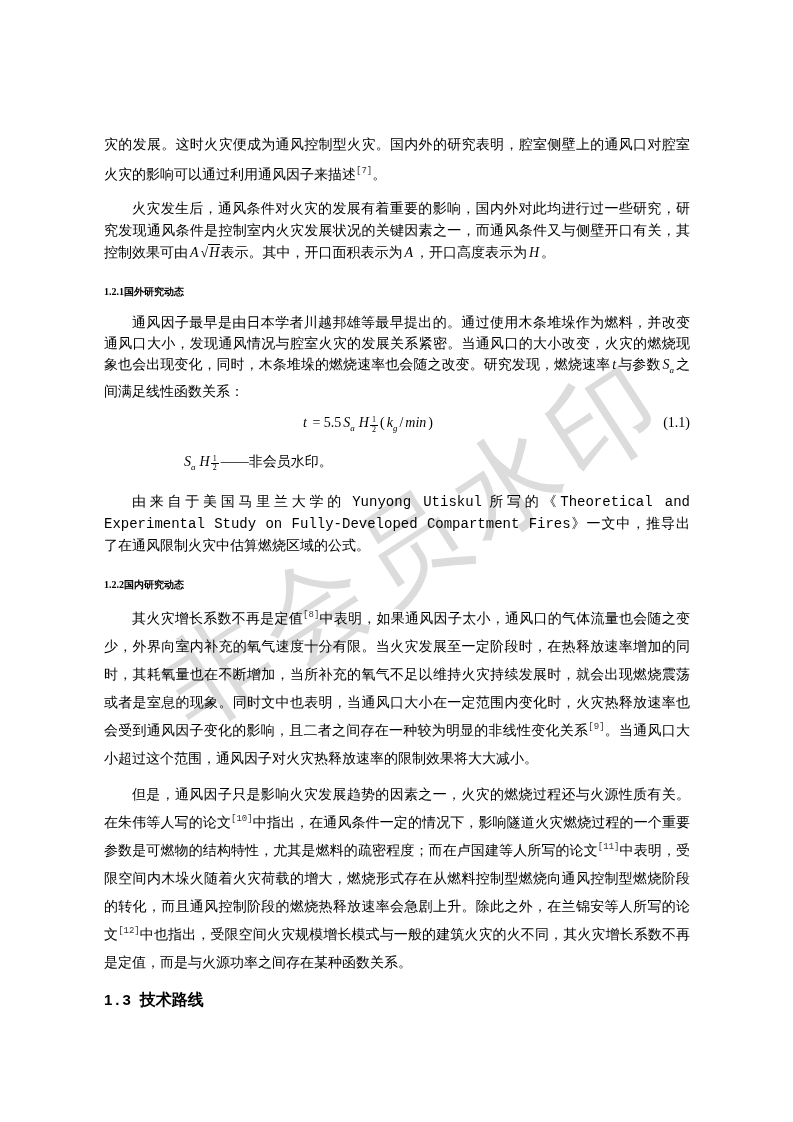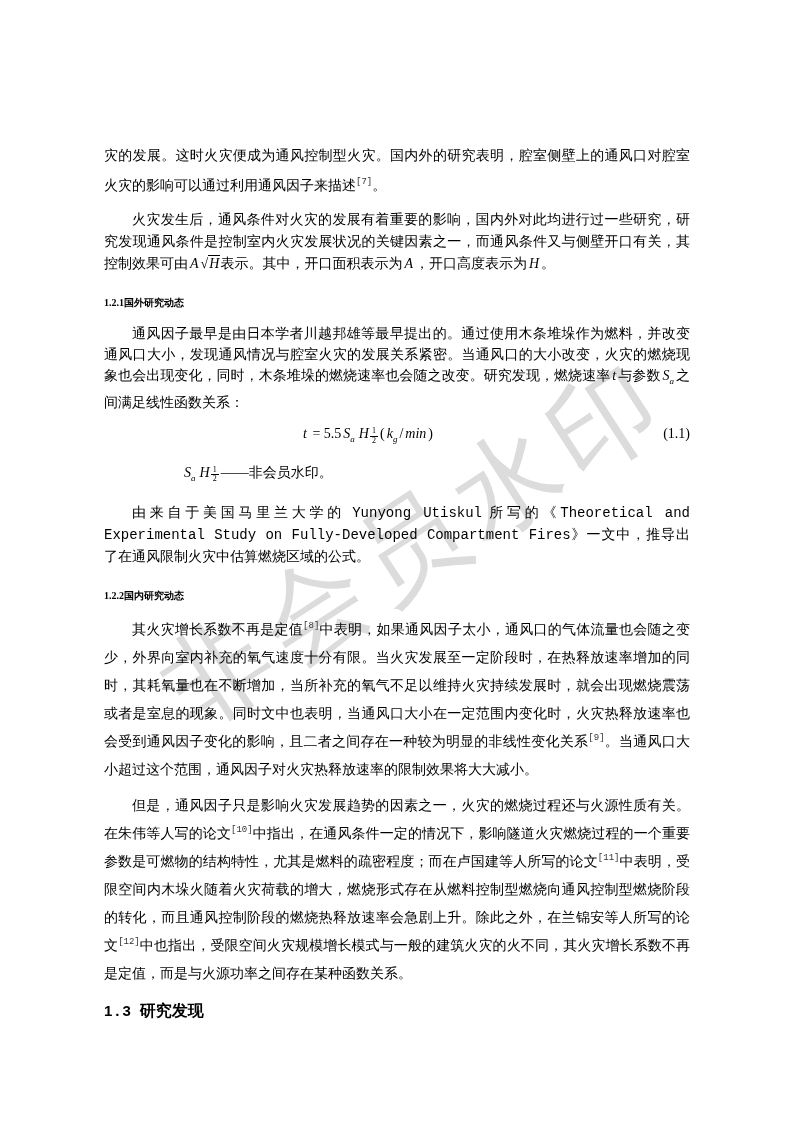--- a/index.html
+++ b/index.html
@@ -10,21 +10,21 @@
     color:#000;
   }
   .watermark{
     position:absolute;left:415px;top:545px;
     transform:translate(-50%,-50%) rotate(-33deg);
     font-size:105px;letter-spacing:10px;white-space:nowrap;
     font-family:"Liberation Sans","DejaVu Sans",sans-serif;
     z-index:0;user-select:none;
   }
   .content{
-    position:absolute;left:104px;top:141px;width:586px;z-index:1;
+    position:absolute;left:104px;top:130px;width:586px;z-index:1;
     font-size:14px;text-align:justify;
   }
   p{margin:0;padding:0;}
   .para{text-indent:2em;margin-top:8px;}
   .noindent{text-indent:0;}
   .lh30{line-height:30px;}
   .lh22{line-height:22px;}
   .lh21{line-height:21px;}
   .lh28{line-height:28px;}
   h2,h3{margin:0;padding:0;font-weight:bold;text-align:left;}
@@ -82,14 +82,14 @@
   </div>
 
   <p class="para lh22"><span>由来自于美国马里兰大学的 </span><span class="latin">Yunyong Utiskul</span><span> 所写的《</span><span class="latin">Theoretical and Experimental Study on Fully-Developed Compartment Fires</span><span>》一文中，推导出了在通风限制火灾中估算燃烧区域的公式。</span></p>
 
   <h3 class="h-sub"><span>1.2.2</span><span>国内研究动态</span></h3>
 
   <p class="para lh28"><span>其火灾增长系数不再是定值</span><sup class="cite">[8]</sup><span>中表明，如果通风因子太小，通风口的气体流量也会随之变少，外界向室内补充的氧气速度十分有限。当火灾发展至一定阶段时，在热释放速率增加的同时，其耗氧量也在不断增加，当所补充的氧气不足以维持火灾持续发展时，就会出现燃烧震荡或者是室息的现象。同时文中也表明，当通风口大小在一定范围内变化时，火灾热释放速率也会受到通风因子变化的影响，且二者之间存在一种较为明显的非线性变化关系</span><sup class="cite">[9]</sup><span>。当通风口大小超过这个范围，通风因子对火灾热释放速率的限制效果将大大减小。</span></p>
 
   <p class="para lh28"><span>但是，通风因子只是影响火灾发展趋势的因素之一，火灾的燃烧过程还与火源性质有关。在朱伟等人写的论文</span><sup class="cite">[10]</sup><span>中指出，在通风条件一定的情况下，影响隧道火灾燃烧过程的一个重要参数是可燃物的结构特性，尤其是燃料的疏密程度；而在卢国建等人所写的论文</span><sup class="cite">[11]</sup><span>中表明，受限空间内木垛火随着火灾荷载的增大，燃烧形式存在从燃料控制型燃烧向通风控制型燃烧阶段的转化，而且通风控制阶段的燃烧热释放速率会急剧上升。除此之外，在兰锦安等人所写的论文</span><sup class="cite">[12]</sup><span>中也指出，受限空间火灾规模增长模式与一般的建筑火灾的火不同，其火灾增长系数不再是定值，而是与火源功率之间存在某种函数关系。</span></p>
 
-  <h2 class="h-main"><span class="h-num">1.3</span><span>研究发现</span></h2>
+  <h2 class="h-main"><span class="h-num">1.3</span><span>技术路线</span></h2>
 </div>
 
 </body></html>

